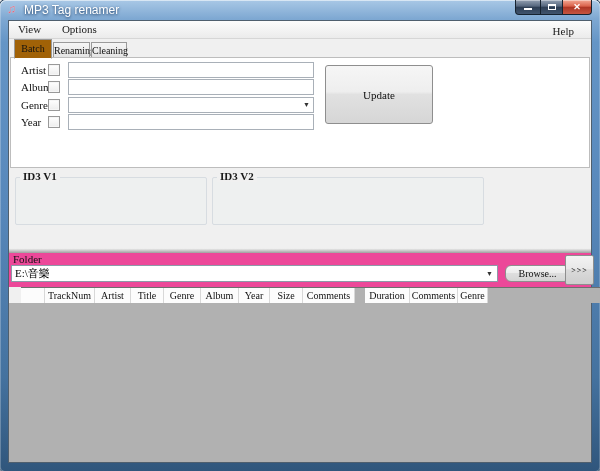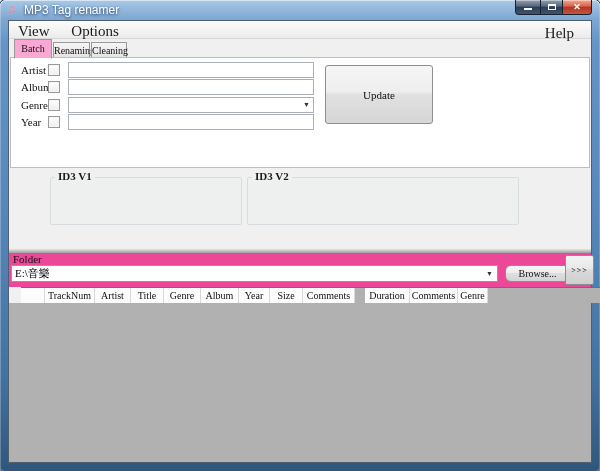--- a/index.html
+++ b/index.html
@@ -19,41 +19,41 @@
   .win-btn{height:15px;border:1px solid #16222f;border-top:none;position:relative;display:flex;align-items:center;justify-content:center;color:#fff;font:bold 9px "Liberation Sans",sans-serif;box-shadow:inset 0 1px 0 rgba(255,255,255,.4);}
   .win-btn.minb{width:26px;border-radius:0 0 0 4px;background:linear-gradient(180deg,#93a0b2 0%,#55667d 45%,#2c3c52 50%,#41556e 100%);}
   .win-btn.maxb{width:21px;border-left:none;border-right:none;background:linear-gradient(180deg,#93a0b2 0%,#55667d 45%,#2c3c52 50%,#41556e 100%);}
   .win-btn.closeb{width:30px;border-radius:0 0 4px 0;background:linear-gradient(180deg,#f3a893 0%,#d9614a 45%,#ad3523 50%,#c65540 100%);}
   .glyph-min{display:block;width:8px;height:2px;background:#fff;margin-top:4px;}
   .glyph-max{display:block;width:8px;height:6px;border:1px solid #fff;border-top:2px solid #fff;background:transparent;}
   .glyph-close{font-size:9px;line-height:9px;}
   
   .content{position:absolute;left:8px;top:20px;width:584px;height:443px;background:#f0f0f0;border:1px solid #4f5f6e;}
   
-  .menubar{position:absolute;left:0;top:0;width:100%;height:18px;background:linear-gradient(#fcfcfc,#ebebeb);border-bottom:1px solid #d6d6d6;font-size:15px;color:#1a1a1a;}
+  .menubar{position:absolute;left:0;top:0;width:100%;height:18px;background:linear-gradient(#fcfcfc,#ebebeb);border-bottom:1px solid #d6d6d6;font-size:11px;color:#1a1a1a;}
   .menu-item{display:inline-block;padding:2px 9px 0 9px;cursor:default;}
   .menu-help{position:absolute;right:8px;top:2px;}
   
   .tabstrip{position:absolute;left:0;top:18px;width:100%;height:19px;}
   .tab{position:absolute;top:3px;height:16px;border:1px solid #9a9a9a;background:linear-gradient(#f5f5f5,#e4e4e4);font-size:10px;text-align:center;line-height:15px;color:#111;}
-  .tab.active{top:0;height:20px;background:#f9a8d4;border-bottom:1px solid #ffffff;line-height:18px;z-index:3;}
+  .tab.active{top:0;height:20px;background:#a16207;border-bottom:1px solid #ffffff;line-height:18px;z-index:3;}
   .tab-batch{left:5px;width:38px;}
   .tab-renaming{left:44px;width:37px;}
   .tab-cleaning{left:82px;width:36px;}
   
   .white-panel{position:absolute;left:1px;top:36px;width:580px;height:111px;background:#ffffff;border:1px solid #bdbdbd;z-index:1;}
   .flabel{position:absolute;left:10px;font-size:11px;line-height:16px;color:#111;}
   .fcheck{position:absolute;left:37px;width:12px;height:12px;border:1px solid #999;background:linear-gradient(#ffffff,#ededed);box-shadow:inset 0 0 0 1px #f6f6f6;}
   .finput{position:absolute;left:57px;width:246px;height:16px;border:1px solid #a9b0b8;background:#fff;font:11px "Liberation Serif","DejaVu Serif",serif;padding:0 3px;}
   .fcombo{position:absolute;left:57px;width:246px;height:16px;border:1px solid #a9b0b8;background:#fff;font-size:11px;line-height:14px;padding:0 3px;}
   .combo-arrow{position:absolute;right:3px;top:4px;font-size:7px;color:#333;line-height:7px;}
   .row1{top:4px;} .row2{top:21px;} .row3{top:39px;} .row4{top:56px;}
   .update-btn{position:absolute;left:314px;top:7px;width:108px;height:59px;border:1px solid #8e8e8e;border-radius:3px;background:linear-gradient(#f6f6f6 0%,#eeeeee 45%,#e1e1e1 50%,#d6d6d6 100%);font:11px "Liberation Serif","DejaVu Serif",serif;color:#111;display:flex;align-items:center;justify-content:center;text-align:center;}
   
-  .groupbox{position:absolute;top:156px;height:48px;border:1px solid #d7dce1;border-radius:2px;background:#eef0f0;margin-left:35px;}
+  .groupbox{position:absolute;top:156px;height:48px;border:1px solid #d7dce1;border-radius:2px;background:#eef0f0;}
   .gb1{left:6px;width:192px;}
   .gb2{left:203px;width:272px;}
   .group-label{position:absolute;top:-8px;left:4px;background:#f0f0f0;padding:0 3px;font-size:11px;font-weight:bold;color:#1a1a1a;white-space:nowrap;}
   
   .splitter{position:absolute;left:0;top:227px;width:100%;height:5px;background:linear-gradient(#f7f7f7,#9f9f9f);}
   
   .folderbar{position:absolute;left:0;top:232px;width:100%;height:34px;background:#ec4899;}
   .folder-label{position:absolute;left:4px;top:0px;font-size:11px;color:#111;}
   .folder-combo{position:absolute;left:2px;top:12px;width:487px;height:17px;border:1px solid #8c9aa8;background:#fff;font-size:11px;line-height:15px;padding:0 16px 0 3px;white-space:nowrap;overflow:hidden;}
   .folder-combo .combo-arrow{top:5px;right:4px;}

